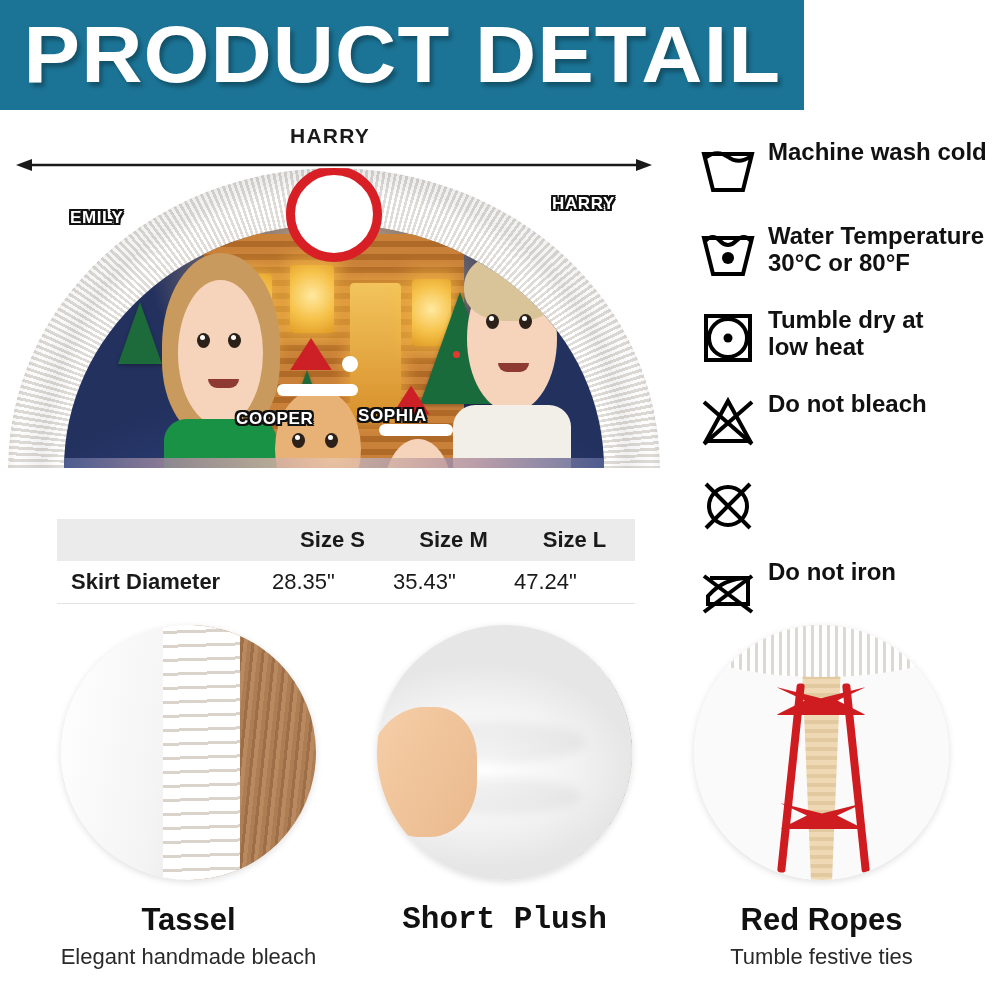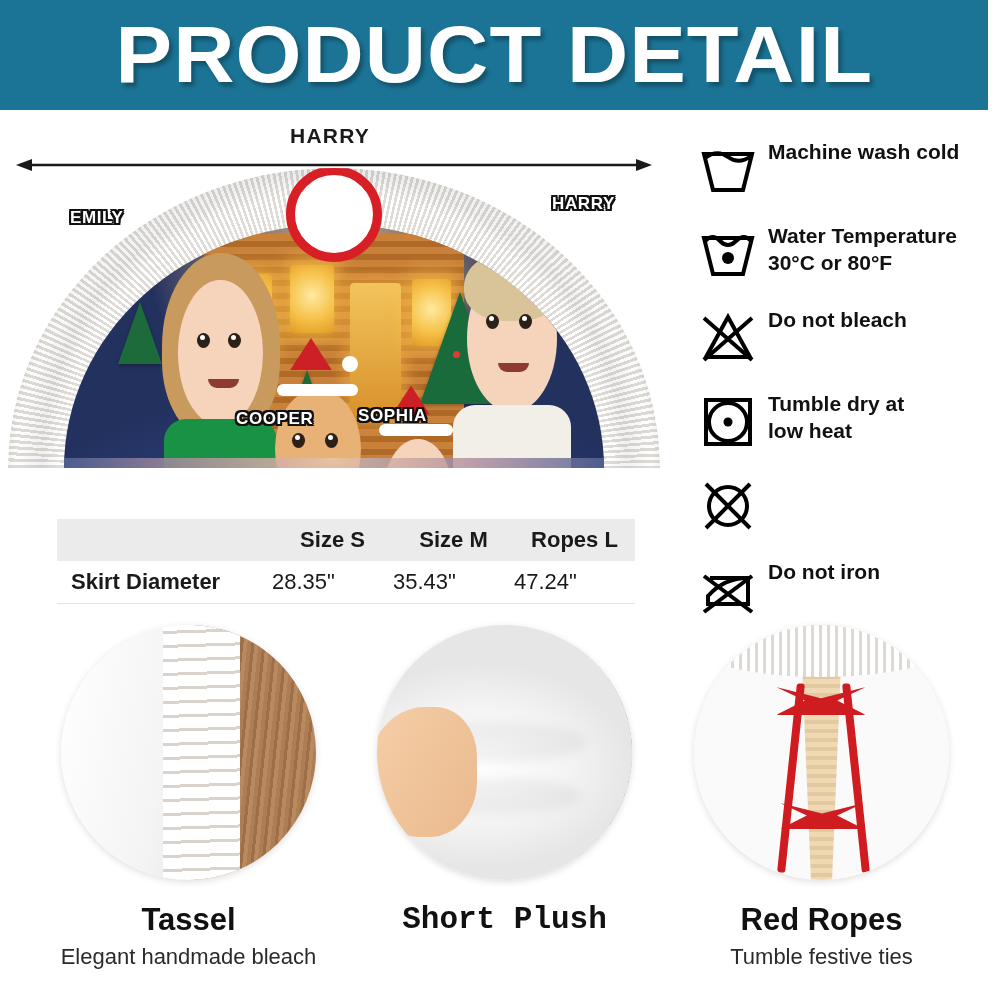--- a/index.html
+++ b/index.html
@@ -6,21 +6,21 @@
   html,body { width:1000px; height:1000px; }
   body {
     background:#ffffff;
     font-family:"Liberation Sans", sans-serif;
     position:relative;
     overflow:hidden;
   }
 
   
   .banner {
-    position:absolute; left:0; top:0; width:988px; height:110px;
+    position:absolute; left:0; top:0; width:804px; height:110px;
     background:#1b7496;
     display:flex; align-items:center; justify-content:center;
   }
   .banner-title {
     color:#ffffff;
     font-size:80px;
     font-weight:bold;
     letter-spacing:1px;
     line-height:1;
     text-shadow:3px 4px 4px rgba(0,0,0,0.30);
@@ -150,21 +150,21 @@
       -2px 0 0 #111, 2px 0 0 #111;
     z-index:8; white-space:nowrap;
   }
 
   
   .care-list { position:absolute; left:690px; top:138px; width:300px; }
   .care-row { position:relative; height:84px; }
   .care-icon { position:absolute; left:8px; top:4px; width:60px; height:58px; }
   .care-text {
     position:absolute; left:78px; top:0; width:220px;
-    font-size:21px; font-weight:bold; color:#111111;
+    font-size:24px; font-weight:bold; color:#111111;
     line-height:27px;
   }
 
   
   .size-table {
     position:absolute; left:57px; top:519px; width:578px;
     border-collapse:collapse;
     font-size:22px; color:#1a1a1a;
   }
   .size-table th, .size-table td {
@@ -355,37 +355,37 @@
       <circle cx="30" cy="32" r="6" fill="#000"></circle>
     </svg>
     <div class="care-text">
       <div>Water Temperature</div>
       <div>30°C or 80°F</div>
     </div>
   </div>
 
   <div class="care-row">
     <svg class="care-icon" viewBox="0 0 60 58">
+      <rect x="8" y="6" width="44" height="44" fill="none" stroke="#000" stroke-width="4"></rect>
+      <circle cx="30" cy="28" r="19" fill="none" stroke="#000" stroke-width="4"></circle>
+      <circle cx="30" cy="28" r="4.5" fill="#000"></circle>
+    </svg>
+    <div class="care-text">
+      <div>Tumble dry at</div>
+      <div>low heat</div>
+    </div>
+  </div>
+
+  <div class="care-row">
+    <svg class="care-icon" viewBox="0 0 60 58">
       <path d="M30 7 L52 47 L8 47 Z" fill="none" stroke="#000" stroke-width="4"></path>
       <line x1="6" y1="50" x2="54" y2="8" stroke="#000" stroke-width="4"></line>
       <line x1="6" y1="8" x2="54" y2="50" stroke="#000" stroke-width="4"></line>
     </svg>
     <div class="care-text">Do not bleach</div>
-  </div>
-
-  <div class="care-row">
-    <svg class="care-icon" viewBox="0 0 60 58">
-      <rect x="8" y="6" width="44" height="44" fill="none" stroke="#000" stroke-width="4"></rect>
-      <circle cx="30" cy="28" r="19" fill="none" stroke="#000" stroke-width="4"></circle>
-      <circle cx="30" cy="28" r="4.5" fill="#000"></circle>
-    </svg>
-    <div class="care-text">
-      <div>Tumble dry at</div>
-      <div>low heat</div>
-    </div>
   </div>
 
   <div class="care-row">
     <svg class="care-icon" viewBox="0 0 60 58">
       <circle cx="30" cy="28" r="19" fill="none" stroke="#000" stroke-width="4"></circle>
       <line x1="8" y1="6" x2="52" y2="50" stroke="#000" stroke-width="4"></line>
       <line x1="52" y1="6" x2="8" y2="50" stroke="#000" stroke-width="4"></line>
     </svg>
   </div>
 
@@ -399,21 +399,21 @@
     <div class="care-text">Do not iron</div>
   </div>
 </div>
 
 <table class="size-table">
   <thead>
     <tr>
       <th class="col-label"></th>
       <th class="col-size">Size S</th>
       <th class="col-size">Size M</th>
-      <th class="col-size">Ropes L</th>
+      <th class="col-size">Size L</th>
     </tr>
   </thead>
   <tbody>
     <tr>
       <td class="rowhead">Skirt Diameter</td>
       <td>28.35"</td>
       <td>35.43"</td>
       <td>47.24"</td>
     </tr>
   </tbody>

